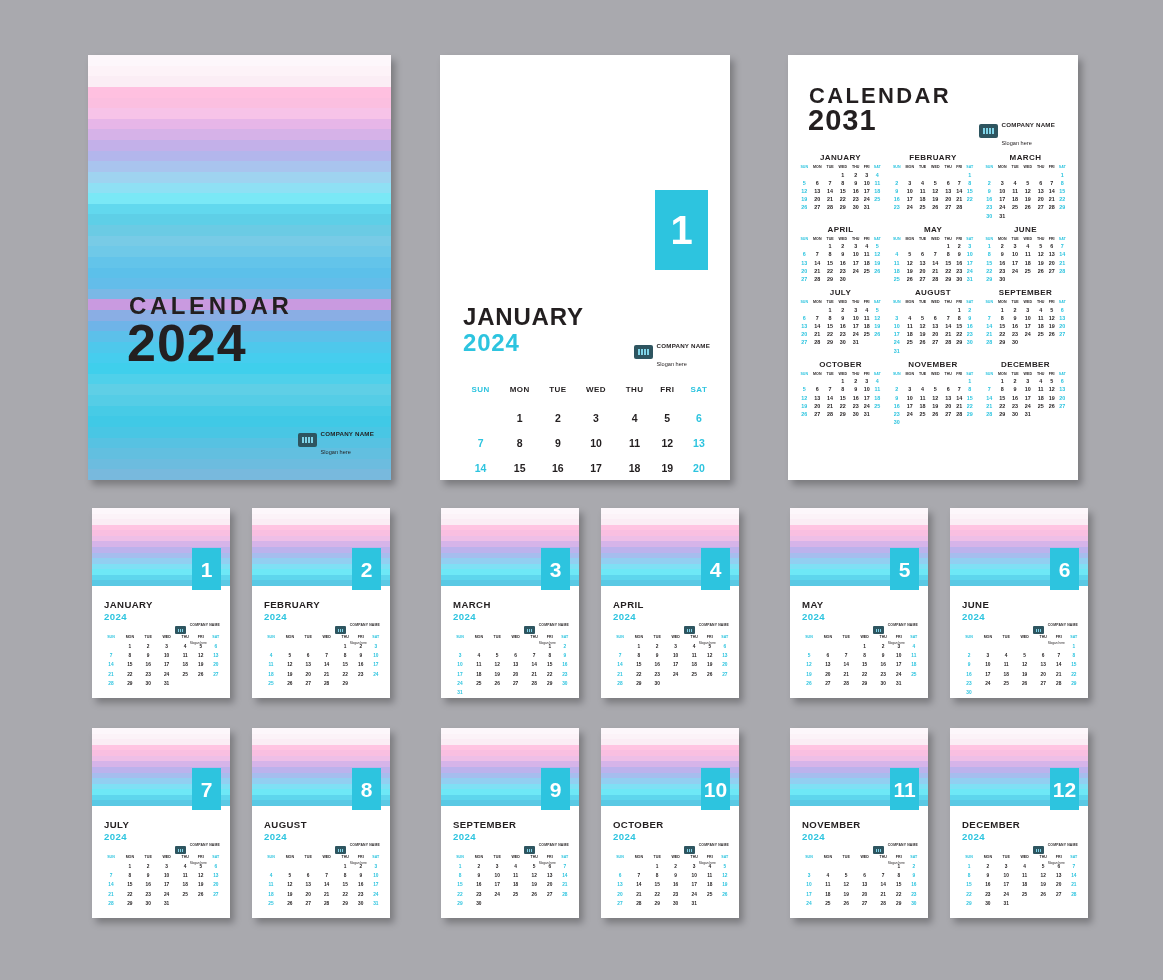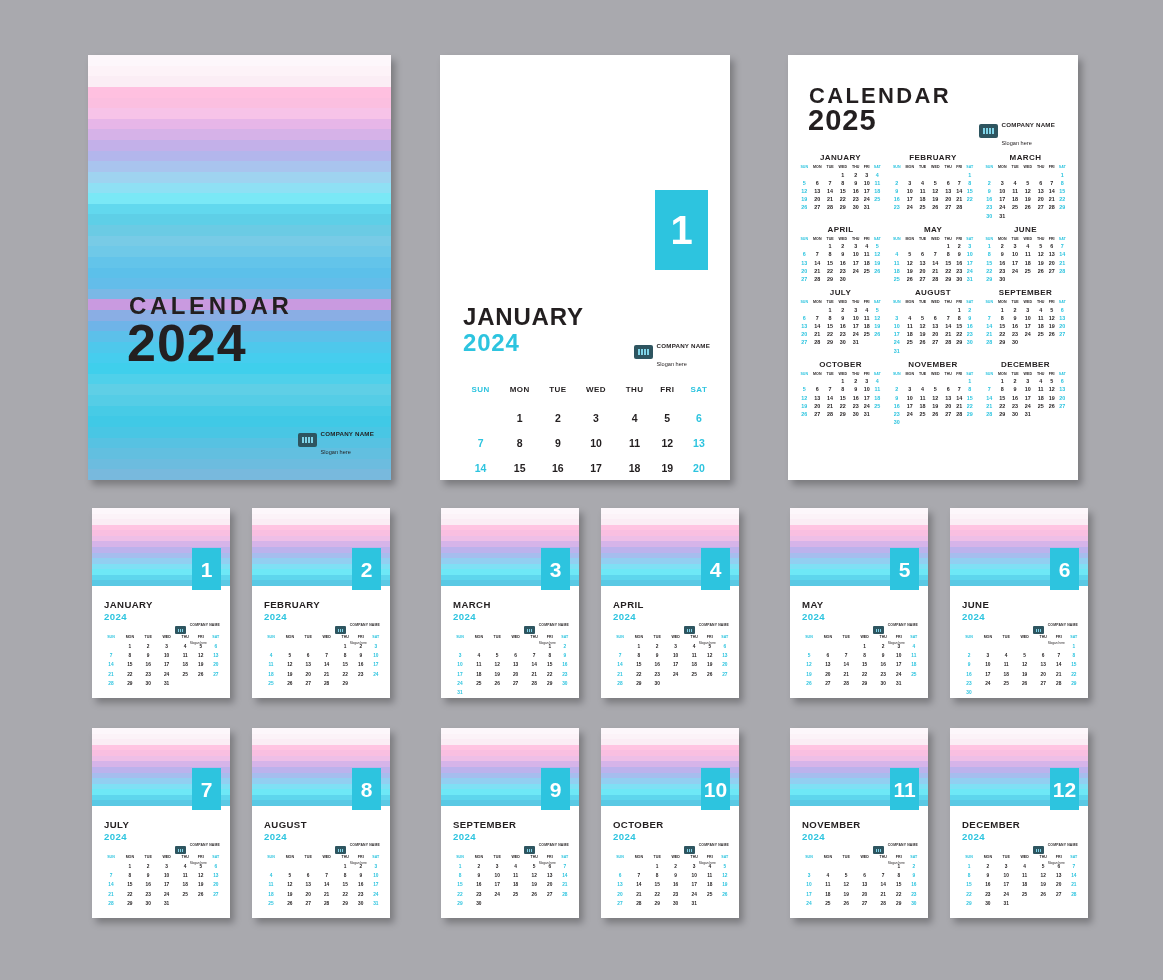--- a/index.html
+++ b/index.html
@@ -308,21 +308,21 @@
         <div class="stripe" style="background: rgb(255, 196, 226); height: 10%;"></div>
         <div class="stripe" style="background: rgb(251, 191, 224); height: 10%;"></div>
         <div class="stripe" style="background: rgb(244, 194, 231); height: 10%;"></div>
         <div class="stripe" style="background: rgb(226, 183, 233); height: 10%;"></div>
         <div class="stripe" style="background: rgb(205, 178, 234); height: 10%;"></div>
         <div class="stripe" style="background: rgb(200, 180, 235); height: 10%;"></div>
         <div class="stripe" style="background: rgb(215, 189, 234); height: 10%;"></div>
       </div>
   </div>
   <div class="ytitle">CALENDAR</div>
-  <div class="yyear">2025</div>
+  <div class="yyear">2031</div>
   <div class="logo-block logo-lg">
     <span class="logo-mark">
         <span class="bars">
           <i></i>
           <i></i>
           <i></i>
           <i></i>
         </span>
       </span>
     <span class="logo-text">

